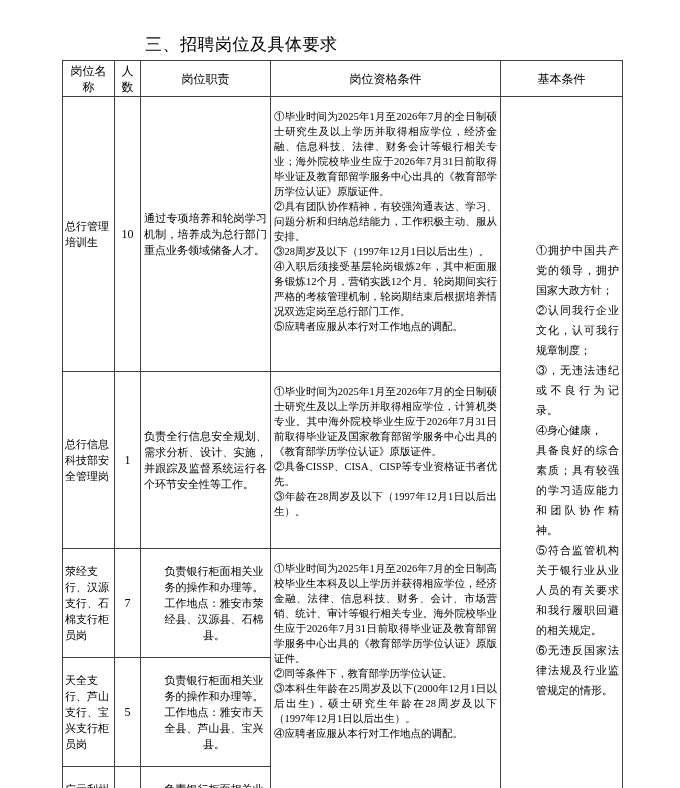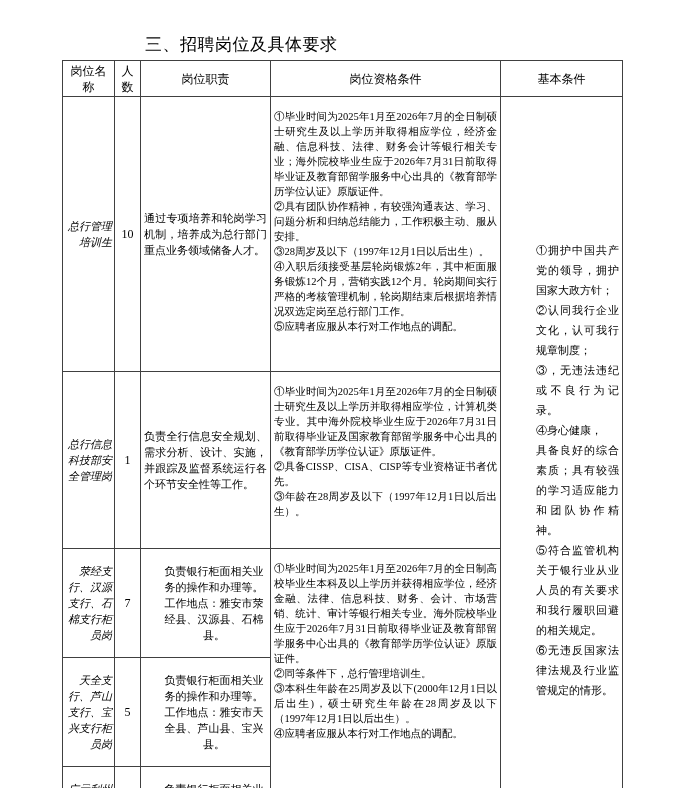--- a/index.html
+++ b/index.html
@@ -21,21 +21,21 @@
   .recruit th, .recruit td {
     border:1px solid #404040;
     padding:1px 3px;
     font-weight:normal;
     vertical-align:middle;
     overflow:hidden;
   }
   .recruit th {
     font-size:12px; line-height:16px; text-align:center;
   }
-  td.name-cell   { font-size:11px; line-height:16px; text-align:right; padding:14px 2px;font-style:italic; }
+  td.name-cell   { font-size:11px; line-height:16px; text-align:left; padding:14px 2px; }
   td.count-cell  { font-size:12px; line-height:16px; text-align:center; padding:1px 1px; }
   td.duty-cell   { font-size:11px; line-height:16px; padding:2px 3px; }
   td.duty-left   { text-align:justify; }
   td.duty-center { text-align:center;padding-left:20px; }
   td.duty-cell p { margin:0; }
   td.qual-cell   { vertical-align:top; padding:12px 3px; }
   td.qual-cell .clip { overflow:hidden; }
   td.qual-cell p {
     margin:0; font-size:10.5px; line-height:15px; text-align:justify;
   }
@@ -127,21 +127,21 @@
 
   <tr class="row-3">
     <td class="name-cell">荥经支行、汉源支行、石棉支行柜员岗</td>
     <td class="count-cell">7</td>
     <td class="duty-cell duty-center">
       <p>负责银行柜面相关业务的操作和办理等。工作地点：雅安市荥经县、汉源县、石棉县。</p>
     </td>
     <td class="qual-cell" rowspan="3">
       <div class="clip clip-q35">
         <p>①毕业时间为2025年1月至2026年7月的全日制高校毕业生本科及以上学历并获得相应学位，经济金融、法律、信息科技、财务、会计、市场营销、统计、审计等银行相关专业。海外院校毕业生应于2026年7月31日前取得毕业证及教育部留学服务中心出具的《教育部学历学位认证》原版证件。</p>
-        <p>②同等条件下，总行管理培训生。</p>
+        <p>②同等条件下，教育部学历学位认证。</p>
         <p>③本科生年龄在25周岁及以下(2000年12月1日以后出生)，硕士研究生年龄在28周岁及以下（1997年12月1日以后出生）。</p>
         <p>④应聘者应服从本行对工作地点的调配。</p>
       </div>
     </td>
   </tr>
 
   <tr class="row-4">
     <td class="name-cell">天全支行、芦山支行、宝兴支行柜员岗</td>
     <td class="count-cell">5</td>
     <td class="duty-cell duty-center">

